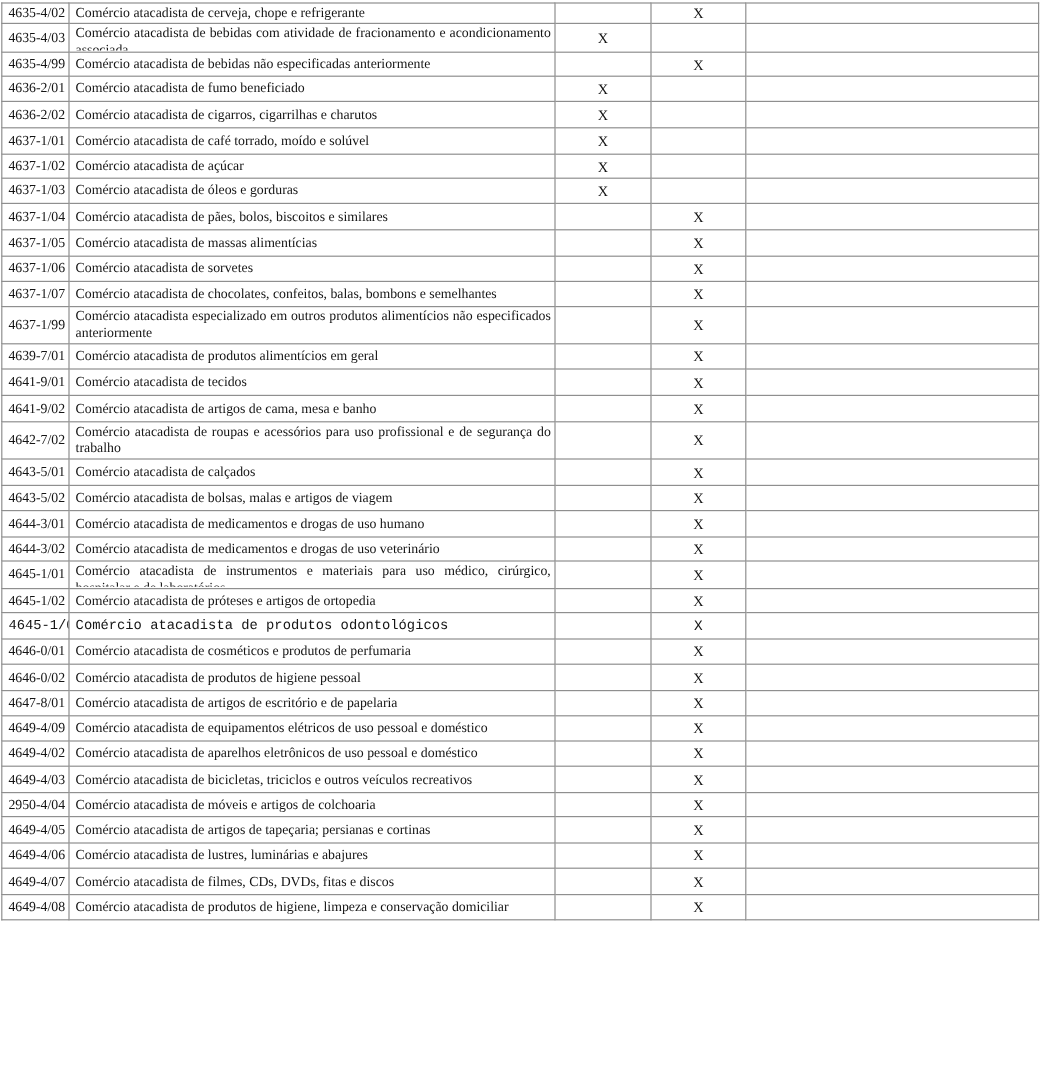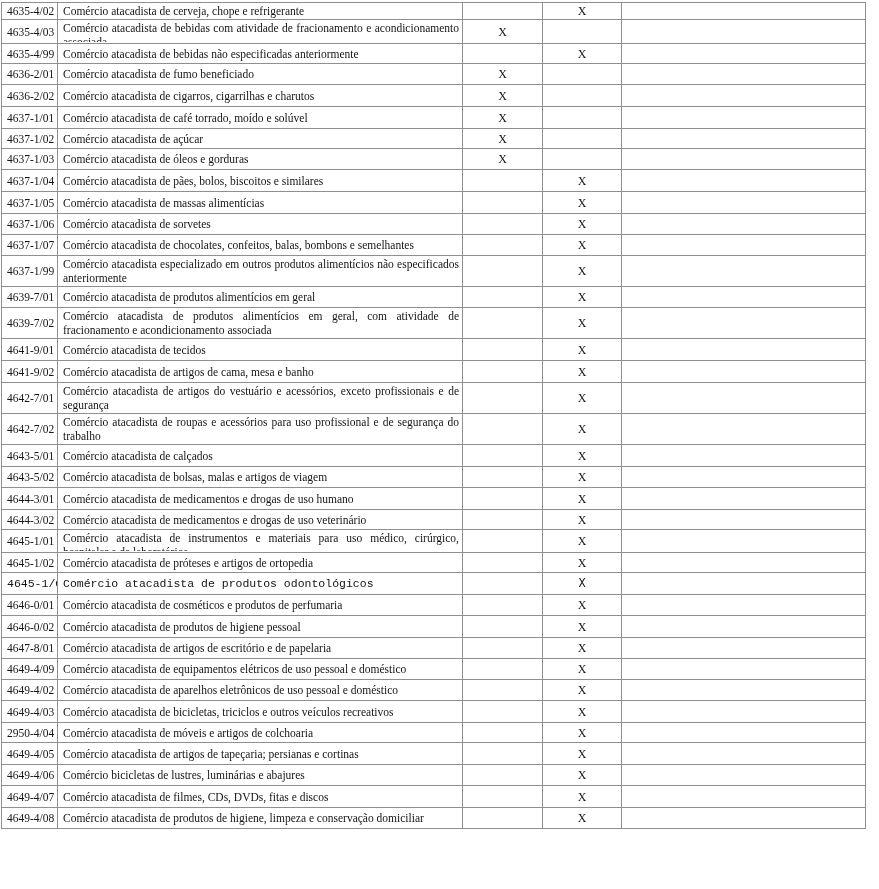--- a/index.html
+++ b/index.html
@@ -216,66 +216,44 @@
     <td class="code-cell">
       <span>4639-7/01</span>
     </td>
     <td class="desc-cell">
       <div class="desc-text">Comércio atacadista de produtos alimentícios em geral</div>
     </td>
     <td class="mark-cell"></td>
     <td class="mark-cell">X</td>
     <td></td>
   </tr>
+        <tr style="height: 22px;">
+    <td class="code-cell">
+      <span>4641-9/01</span>
+    </td>
+    <td class="desc-cell">
+      <div class="desc-text">Comércio atacadista de tecidos</div>
+    </td>
+    <td class="mark-cell"></td>
+    <td class="mark-cell">X</td>
+    <td></td>
+  </tr>
+        <tr style="height: 22px;">
+    <td class="code-cell">
+      <span>4641-9/02</span>
+    </td>
+    <td class="desc-cell">
+      <div class="desc-text">Comércio atacadista de artigos de cama, mesa e banho</div>
+    </td>
+    <td class="mark-cell"></td>
+    <td class="mark-cell">X</td>
+    <td></td>
+  </tr>
         <tr style="height: 31px;">
     <td class="code-cell">
-      <span>4639-7/02</span>
-    </td>
-    <td class="desc-cell">
-      <div class="desc-text">Comércio atacadista de produtos alimentícios em geral, com atividade de fracionamento e acondicionamento associada</div>
-    </td>
-    <td class="mark-cell"></td>
-    <td class="mark-cell">X</td>
-    <td></td>
-  </tr>
-        <tr style="height: 22px;">
-    <td class="code-cell">
-      <span>4641-9/01</span>
-    </td>
-    <td class="desc-cell">
-      <div class="desc-text">Comércio atacadista de tecidos</div>
-    </td>
-    <td class="mark-cell"></td>
-    <td class="mark-cell">X</td>
-    <td></td>
-  </tr>
-        <tr style="height: 22px;">
-    <td class="code-cell">
-      <span>4641-9/02</span>
-    </td>
-    <td class="desc-cell">
-      <div class="desc-text">Comércio atacadista de artigos de cama, mesa e banho</div>
-    </td>
-    <td class="mark-cell"></td>
-    <td class="mark-cell">X</td>
-    <td></td>
-  </tr>
-        <tr style="height: 31px;">
-    <td class="code-cell">
-      <span>4642-7/01</span>
-    </td>
-    <td class="desc-cell">
-      <div class="desc-text">Comércio atacadista de artigos do vestuário e acessórios, exceto profissionais e de segurança</div>
-    </td>
-    <td class="mark-cell"></td>
-    <td class="mark-cell">X</td>
-    <td></td>
-  </tr>
-        <tr style="height: 31px;">
-    <td class="code-cell">
       <span>4642-7/02</span>
     </td>
     <td class="desc-cell">
       <div class="desc-text">Comércio atacadista de roupas e acessórios para uso profissional e de segurança do trabalho</div>
     </td>
     <td class="mark-cell"></td>
     <td class="mark-cell">X</td>
     <td></td>
   </tr>
         <tr style="height: 22px;">
@@ -441,21 +419,21 @@
     </td>
     <td class="mark-cell"></td>
     <td class="mark-cell">X</td>
     <td></td>
   </tr>
         <tr style="height: 21px;">
     <td class="code-cell">
       <span>4649-4/06</span>
     </td>
     <td class="desc-cell">
-      <div class="desc-text">Comércio bicicletas de lustres, luminárias e abajures</div>
+      <div class="desc-text">Comércio atacadista de lustres, luminárias e abajures</div>
     </td>
     <td class="mark-cell"></td>
     <td class="mark-cell">X</td>
     <td></td>
   </tr>
         <tr style="height: 22px;">
     <td class="code-cell">
       <span>4649-4/07</span>
     </td>
     <td class="desc-cell">

